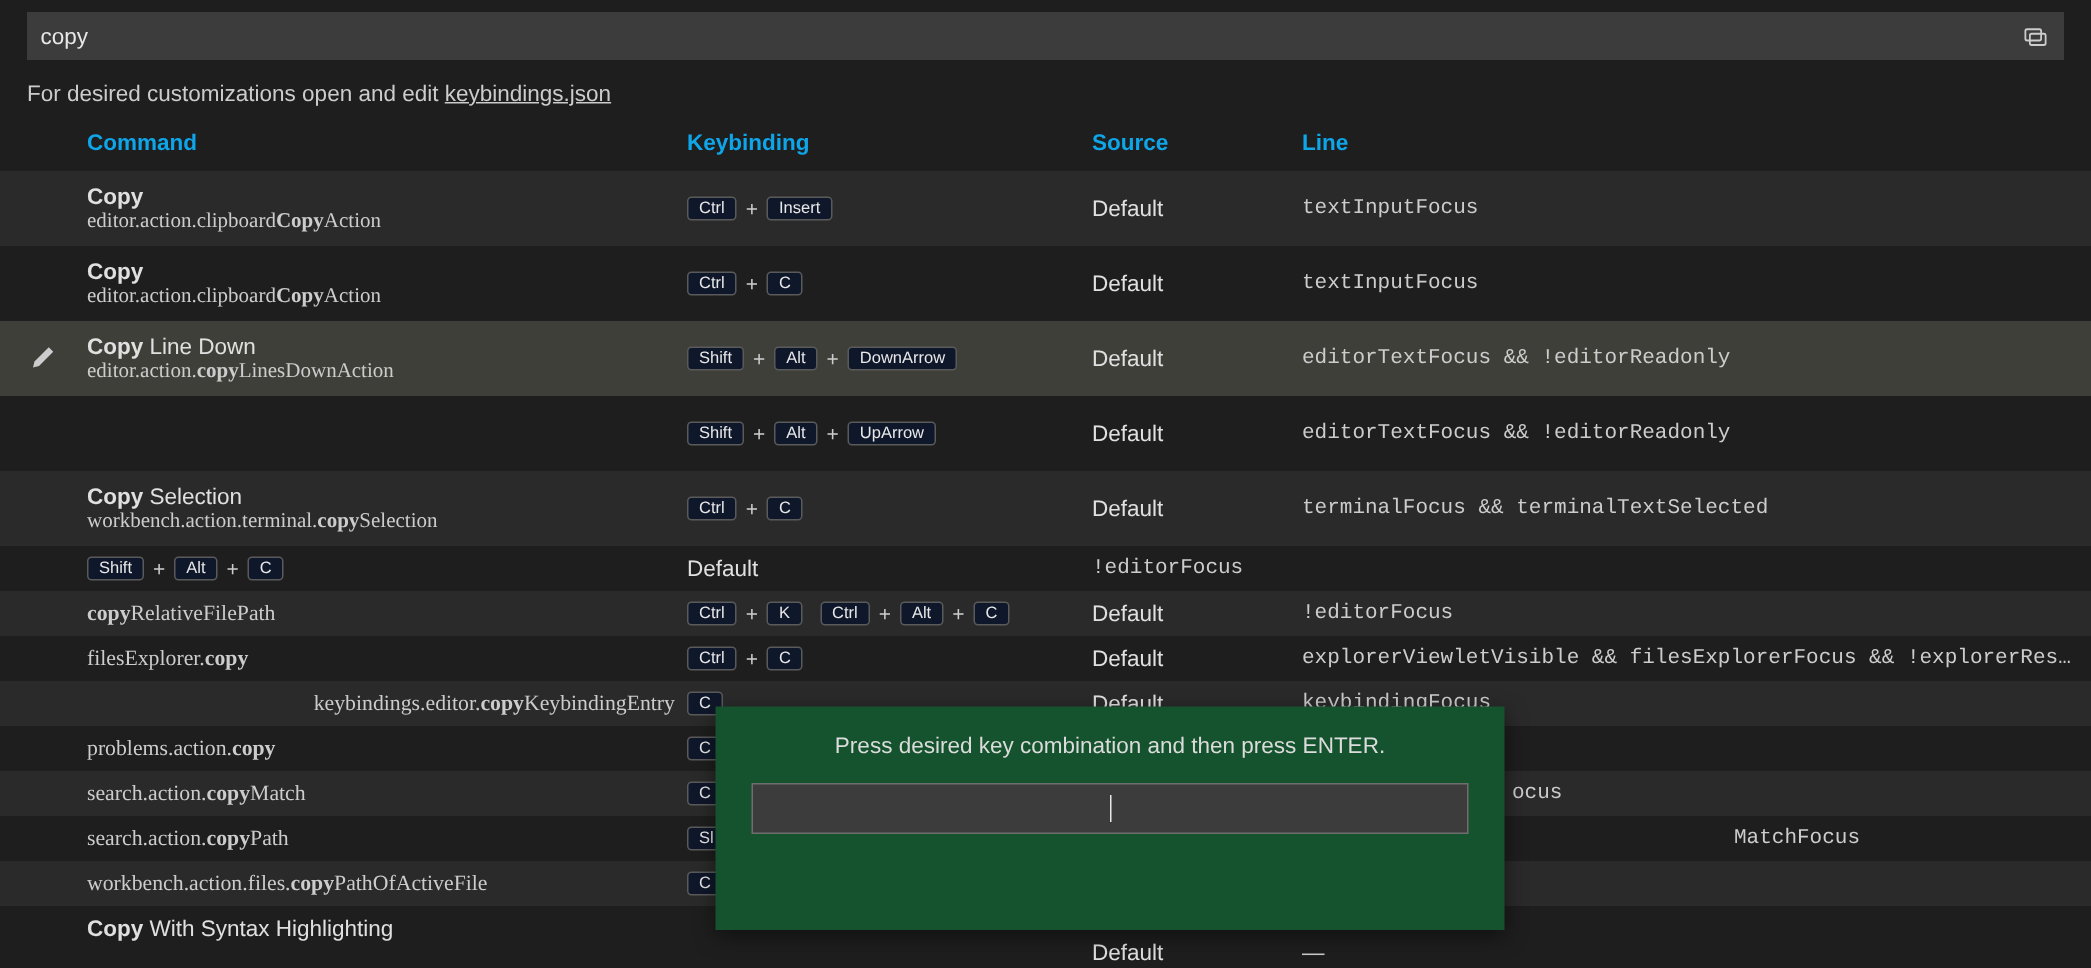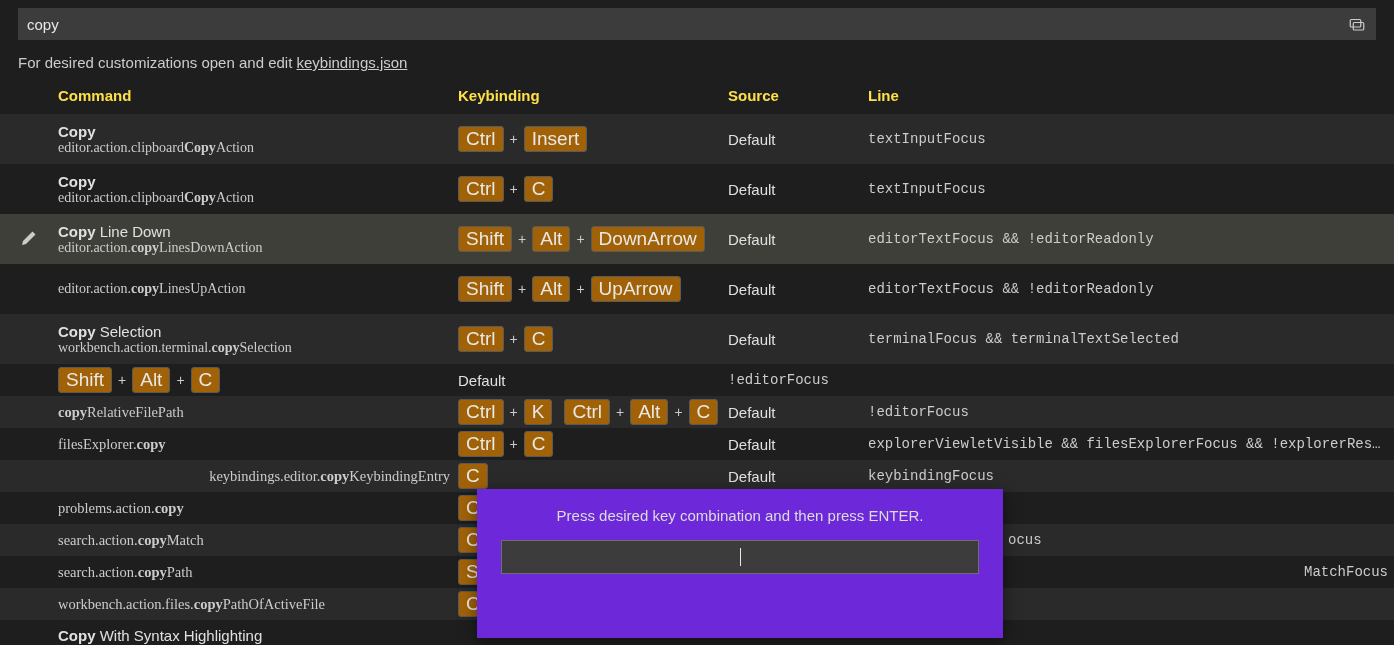--- a/index.html
+++ b/index.html
@@ -46,21 +46,21 @@
     cursor: pointer;
   }
   .grid {
     margin-top: 6px;
   }
   .header-row {
     display: grid;
     grid-template-columns: 58px 400px 270px 140px 1fr;
     padding: 6px 0 10px 0;
     font-weight: 600;
-    color: #fde047;
+    color: #0ea5e9;
     font-size: 15px;
   }
   .row {
     display: grid;
     grid-template-columns: 58px 400px 270px 140px 1fr;
     align-items: center;
     min-height: 30px;
     padding: 3px 0;
   }
   .row.twoline { min-height: 50px; }
@@ -75,43 +75,43 @@
   .cmd-title { font-size: 15px; color: #e0e0e0; }
   .cmd-title .b { font-weight: 700; }
   .cmd-id {
     font-family: Liberation Serif, serif;
     font-size: 14px;
     color: #cccccc;
   }
   .cmd-id .b { font-weight: 700; }
   .keys-cell { display: flex; align-items: center; gap: 6px; flex-wrap: wrap; }
   .key {
-    background: #a16207;
+    background: #0f172a;
     border: 1px solid #5a5a5a;
     border-radius: 3px;
     padding: 1px 7px;
-    font-size: 19px;
+    font-size: 11px;
     color: #e8e8e8;
     font-family: "Segoe UI", sans-serif;
   }
   .plus { color: #cccccc; font-size: 14px; }
   .src-cell { font-size: 15px; color: #e0e0e0; }
   .when-cell {
     font-family: Consolas, "Courier New", monospace;
     font-size: 14px; color: #cccccc;
     white-space: nowrap; overflow: hidden; text-overflow: ellipsis;
     padding-right: 6px;
   }
   .when-dash { color: #cccccc; font-size: 15px; }
 
   .overlay {
     position: absolute;
-    left: 477px; top: 489px;
+    left: 477px; top: 471px;
     width: 526px;
-    background: #6d28d9;
+    background: #14532d;
     box-shadow: 0 4px 14px rgba(0,0,0,0.5);
     padding: 18px 24px 64px 24px;
     z-index: 50;
   }
   .overlay-msg {
     text-align: center;
     color: #dcdcdc;
     font-size: 15px;
     margin-bottom: 16px;
   }
@@ -202,21 +202,20 @@
           <span class="key">Alt</span>
           <span class="plus">+</span>
           <span class="key">DownArrow</span>
         </div>
         <div class="src-cell">Default</div>
         <div class="when-cell">editorTextFocus &amp;&amp; !editorReadonly</div>
       </div>
       <div class="row twoline">
         <div class="gutter"></div>
         <div class="cmd-cell">
-          <div class="cmd-id">editor.action.<span class="b">copy</span>LinesUpAction</div>
         </div>
         <div class="keys-cell">
           <span class="key">Shift</span>
           <span class="plus">+</span>
           <span class="key">Alt</span>
           <span class="plus">+</span>
           <span class="key">UpArrow</span>
         </div>
         <div class="src-cell">Default</div>
         <div class="when-cell">editorTextFocus &amp;&amp; !editorReadonly</div>
@@ -314,21 +313,21 @@
       </div>
       <div class="row">
         <div class="gutter"></div>
         <div class="cmd-cell">
           <div class="cmd-id" style="font-size: 14.5px;">search.action.<span class="b">copy</span>Path</div>
         </div>
         <div class="keys-cell">
           <span class="key">Sl</span>
         </div>
         <div class="src-cell">Default</div>
-        <div class="when-cell" style="text-align: right; padding-left: 140px;">MatchFocus</div>
+        <div class="when-cell" style="text-align: center; padding-left: 140px;">MatchFocus</div>
       </div>
       <div class="row alt">
         <div class="gutter"></div>
         <div class="cmd-cell">
           <div class="cmd-id" style="font-size: 14.5px;">workbench.action.files.<span class="b">copy</span>PathOfActiveFile</div>
         </div>
         <div class="keys-cell">
           <span class="key">C</span>
         </div>
         <div class="src-cell">Default</div>

